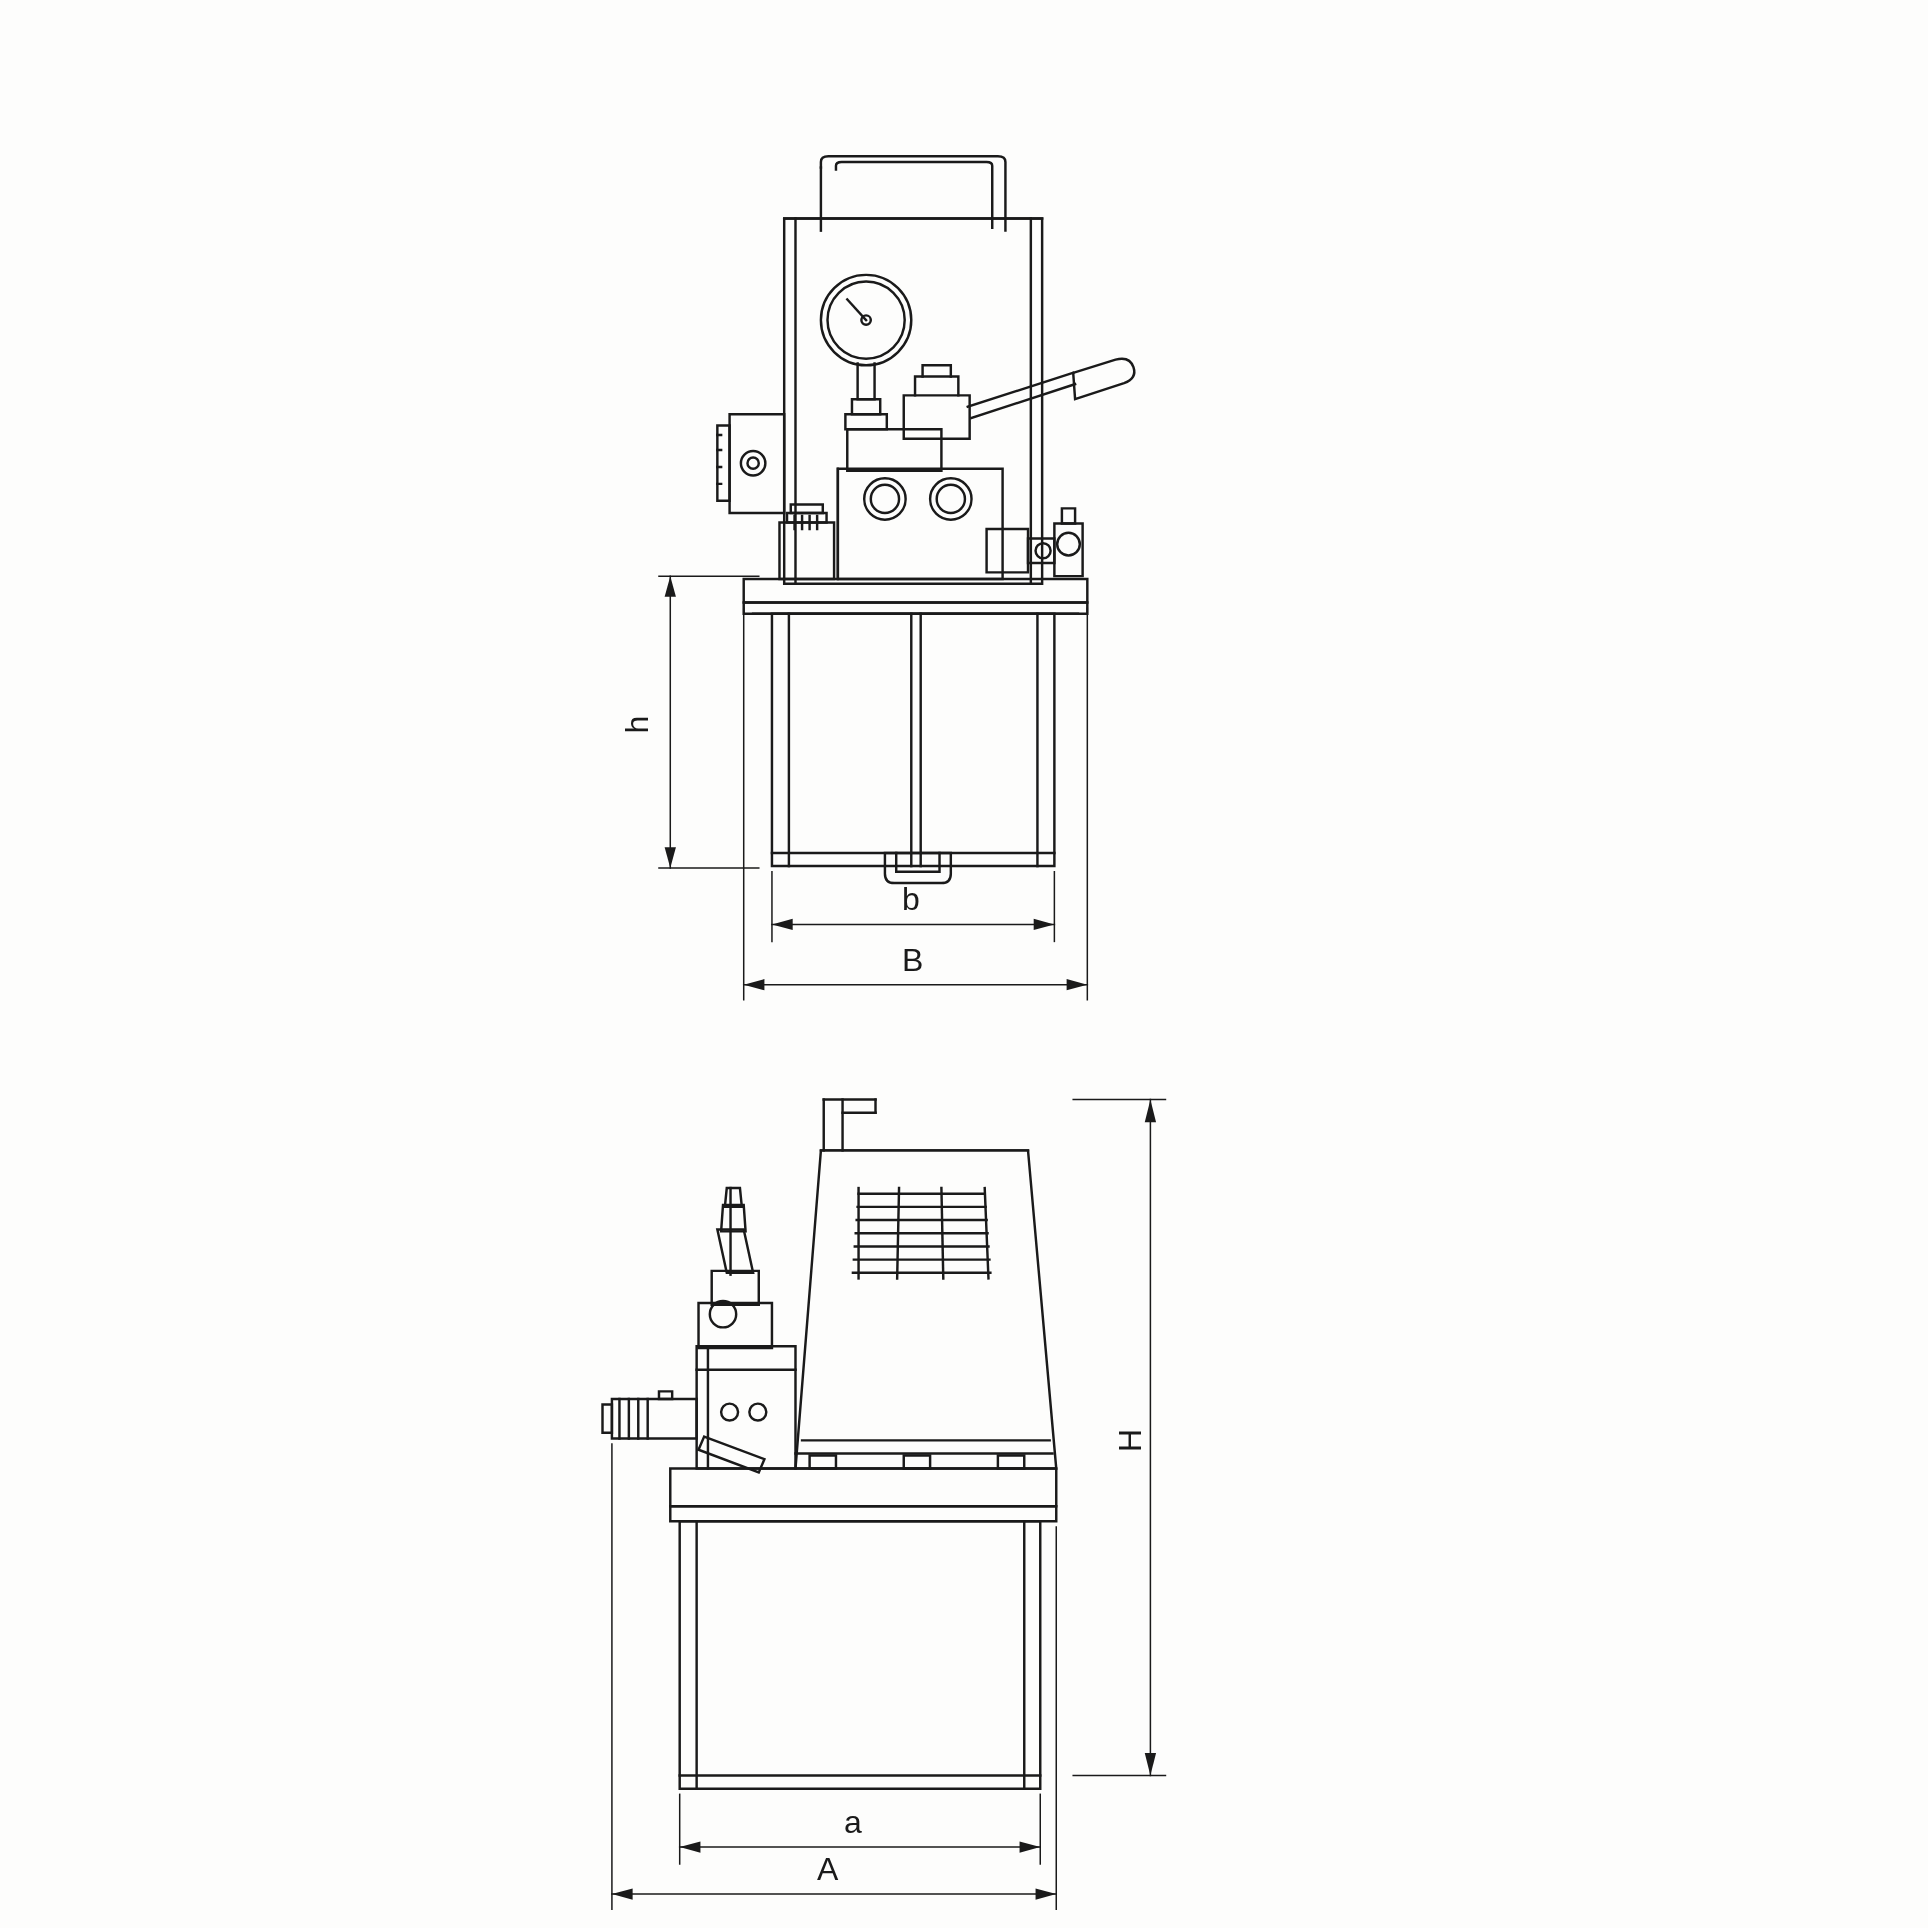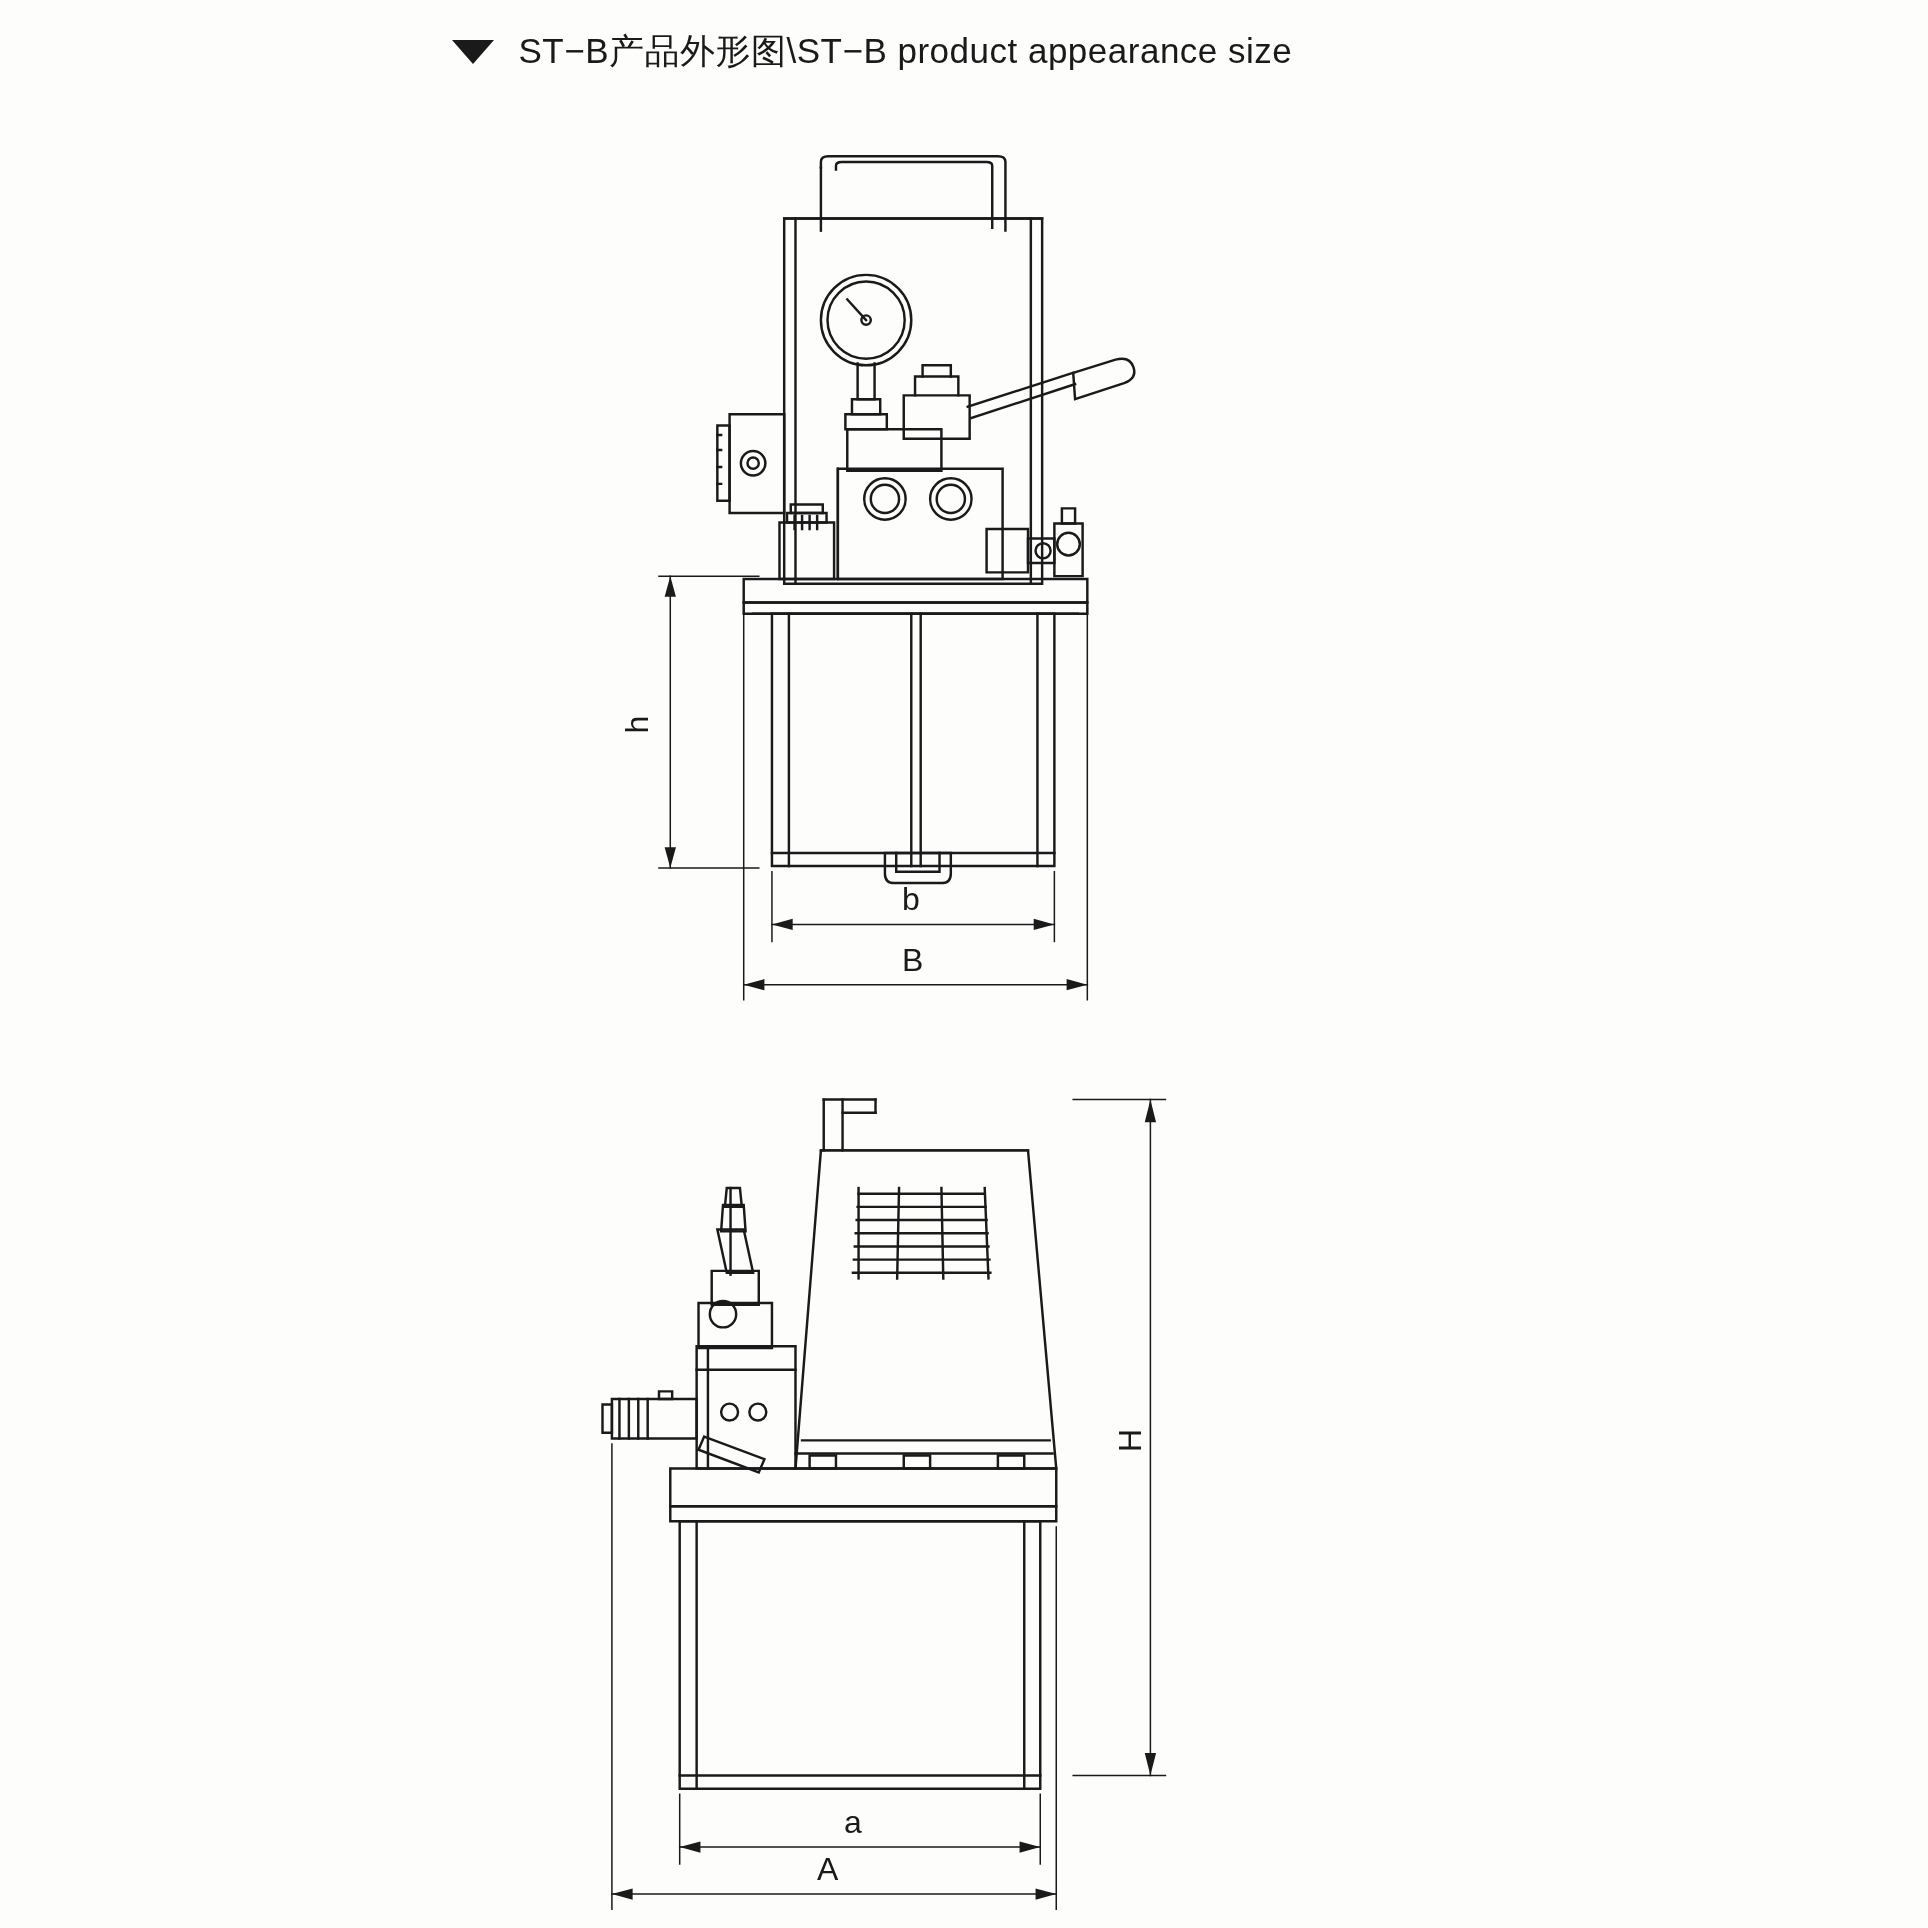--- a/index.html
+++ b/index.html
@@ -61,24 +61,20 @@
   .dim-label.rot {
     transform: rotate(-90deg);
     transform-origin: center center;
   }
 </style>
 </head>
 <body>
 
 <div id="page">
 
-  <div class="title-row">
-    <div class="title-marker"></div>
-    <div class="title-text">ST−B产品外形图\ST−B product appearance size</div>
-  </div>
 
   <svg class="canvas" viewBox="0 0 2048 2048">
     <g fill="none" stroke="#1a1a1a" stroke-width="2.6" stroke-linecap="square" stroke-linejoin="miter">
 
       <g>
 
         <path d="M872,178 L872,172 Q872,166 880,166 L1060,166 Q1068,166 1068,172 L1068,245"></path>
         <path d="M888,180 L888,176 Q888,172 894,172 L1048,172 Q1054,172 1054,176 L1054,242"></path>
         <path d="M872,178 L872,245"></path>
 

